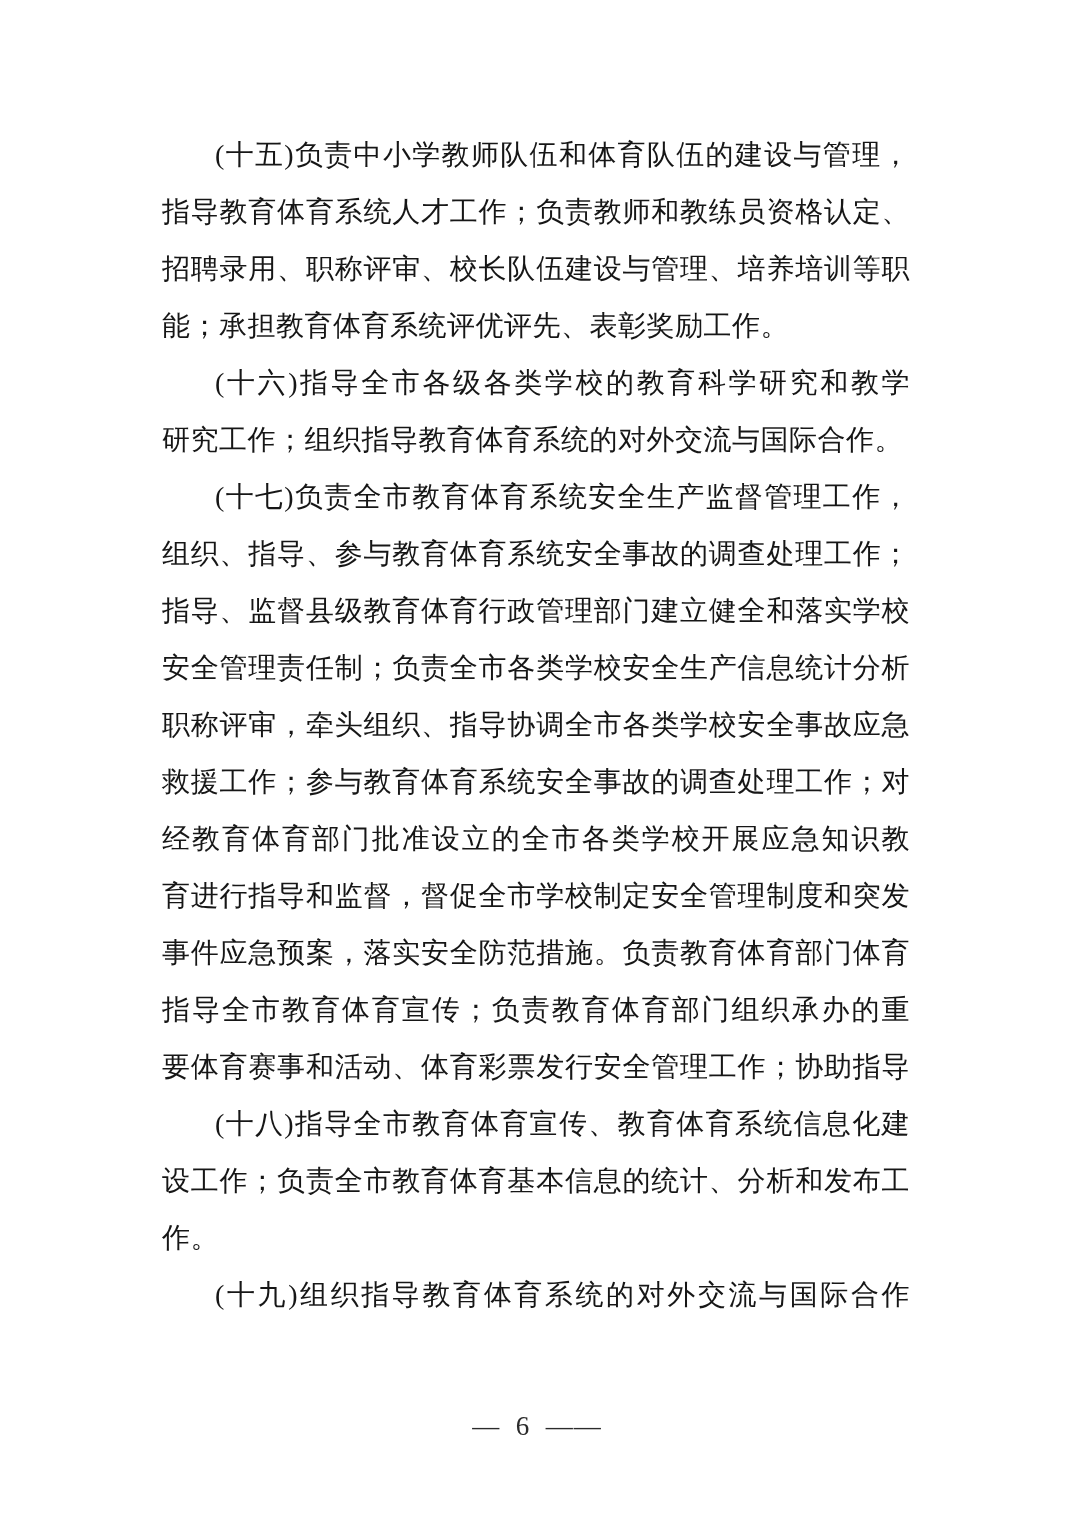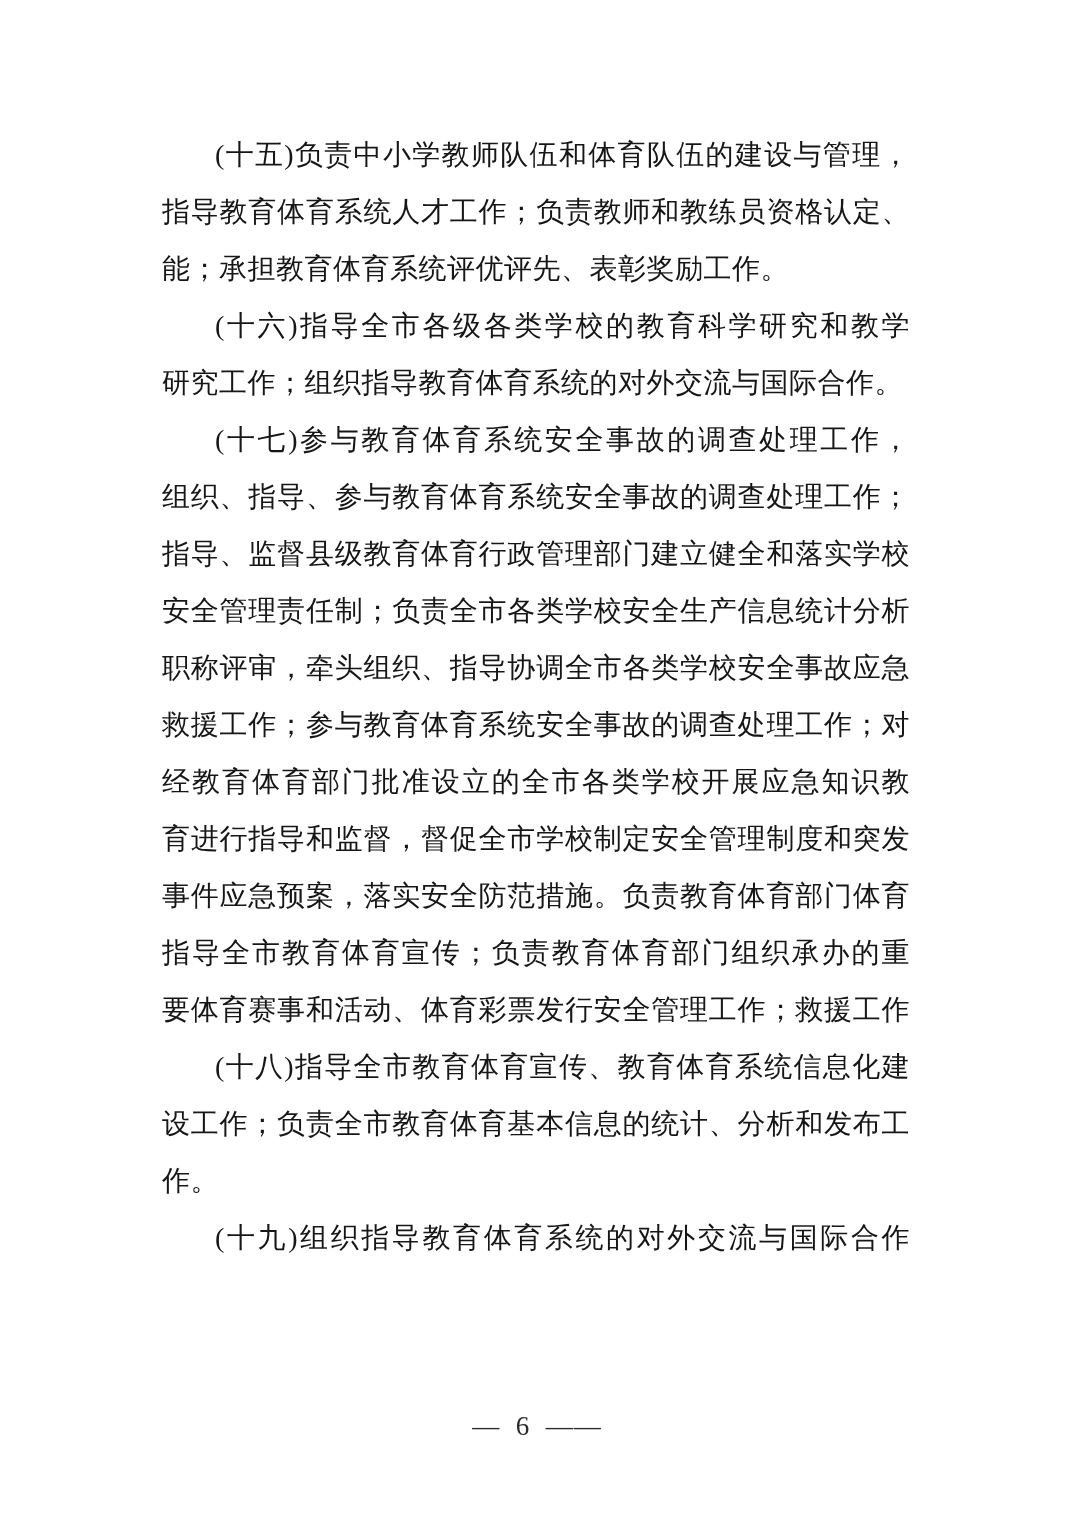--- a/index.html
+++ b/index.html
@@ -59,34 +59,35 @@
   }
 </style>
 </head>
 <body>
 
 <div class="page">
 
   <div class="textblock">
     <div class="line indent">(十五)负责中小学教师队伍和体育队伍的建设与管理，</div>
     <div class="line">指导教育体育系统人才工作；负责教师和教练员资格认定、</div>
+    <div class="line">招聘录用、职称评审、校长队伍建设与管理、培养培训等职</div>
     <div class="line last">能；承担教育体育系统评优评先、表彰奖励工作。</div>
     <div class="line indent">(十六)指导全市各级各类学校的教育科学研究和教学</div>
     <div class="line last">研究工作；组织指导教育体育系统的对外交流与国际合作。</div>
-    <div class="line indent">(十七)参与教育体育系统安全事故的调查处理工作，</div>
+    <div class="line indent">(十七)负责全市教育体育系统安全生产监督管理工作，</div>
     <div class="line">组织、指导、参与教育体育系统安全事故的调查处理工作；</div>
     <div class="line">指导、监督县级教育体育行政管理部门建立健全和落实学校</div>
     <div class="line">安全管理责任制；负责全市各类学校安全生产信息统计分析</div>
     <div class="line">职称评审，牵头组织、指导协调全市各类学校安全事故应急</div>
     <div class="line">救援工作；参与教育体育系统安全事故的调查处理工作；对</div>
     <div class="line">经教育体育部门批准设立的全市各类学校开展应急知识教</div>
     <div class="line">育进行指导和监督，督促全市学校制定安全管理制度和突发</div>
     <div class="line">事件应急预案，落实安全防范措施。负责教育体育部门体育</div>
     <div class="line">指导全市教育体育宣传；负责教育体育部门组织承办的重</div>
-    <div class="line">要体育赛事和活动、体育彩票发行安全管理工作；救援工作</div>
+    <div class="line">要体育赛事和活动、体育彩票发行安全管理工作；协助指导</div>
     <div class="line indent">(十八)指导全市教育体育宣传、教育体育系统信息化建</div>
     <div class="line">设工作；负责全市教育体育基本信息的统计、分析和发布工</div>
     <div class="line last">作。</div>
     <div class="line indent">(十九)组织指导教育体育系统的对外交流与国际合作</div>
   </div>
 
   <div class="footer">—  6  ——</div>
 
 </div>
 

